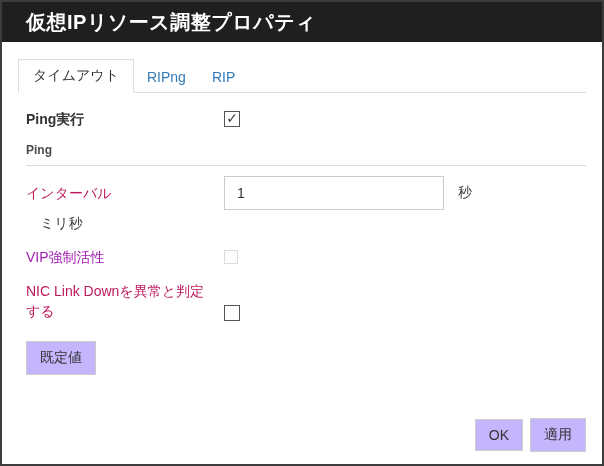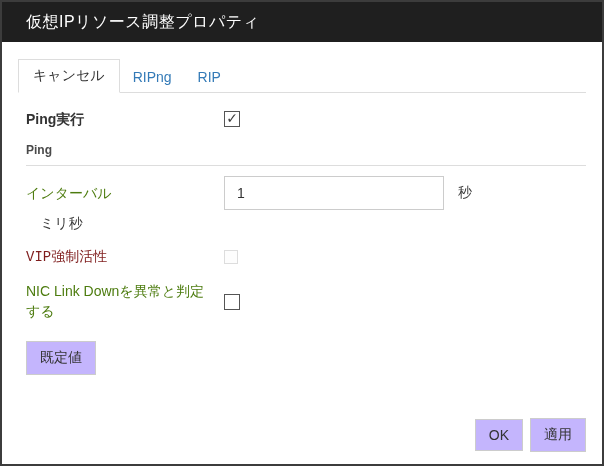--- a/index.html
+++ b/index.html
@@ -15,21 +15,21 @@
     background: #fff;
     display: flex; flex-direction: column;
     overflow: hidden;
   }
   .titlebar {
     flex: 0 0 40px;
     background: #1f1f1f;
     color: #fff;
     display: flex; align-items: center;
     padding: 0 24px;
-    font-size: 16px; font-weight: normal;
+    font-size: 20px; font-weight: bold;
     letter-spacing: 0.5px;
   }
   .body {
     flex: 1 1 auto;
     display: flex; flex-direction: column;
     padding: 0 16px;
     min-height: 0;
   }
   
   .tabs {
@@ -49,29 +49,29 @@
     background: #fff;
     border: 1px solid #ddd;
     border-bottom: 1px solid #fff;
   }
   .tab.link { color: #337ab7; border: 1px solid transparent; padding: 7px 12px; }
   
   .row {
     display: flex; align-items: center;
     margin-left: 8px;
   }
-  .row.top-align { align-items: center; }
+  .row.top-align { align-items: flex-end; }
   .label {
     width: 198px; flex: 0 0 198px;
-    font-size: 14px; color: #4d7c0f;
+    font-size: 14px; color: #be185d;
     padding-right: 14px;
     line-height: 1.45;
   }
   .label.bold { font-weight: bold; color: #333; }
-  .label.disabled { color: #7f1d1d; font-family: Liberation Mono, monospace; }
+  .label.disabled { color: #a21caf; }
   .row-ping-exec { margin-top: 16px; }
   .section-head {
     margin: 14px 0 0 8px;
     font-size: 12px; font-weight: bold; color: #4a4a4a;
   }
   .section-rule {
     border: none; border-top: 1px solid #ddd;
     margin: 8px 0 0 8px;
   }
   .field-row { margin-top: 5px; }
@@ -136,21 +136,21 @@
 
 <div class="dialog">
 
   <div class="titlebar">
     <span>仮想IPリソース調整プロパティ</span>
   </div>
 
   <div class="body">
 
     <div class="tabs">
-      <div class="tab active">キャンセル</div>
+      <div class="tab active">タイムアウト</div>
       <div class="tab link">RIPng</div>
       <div class="tab link">RIP</div>
     </div>
 
     <div class="row row-ping-exec">
       <span class="label bold">Ping実行</span>
       <span class="checkbox checked">
         <span class="mark">✓</span>
       </span>
     </div>

